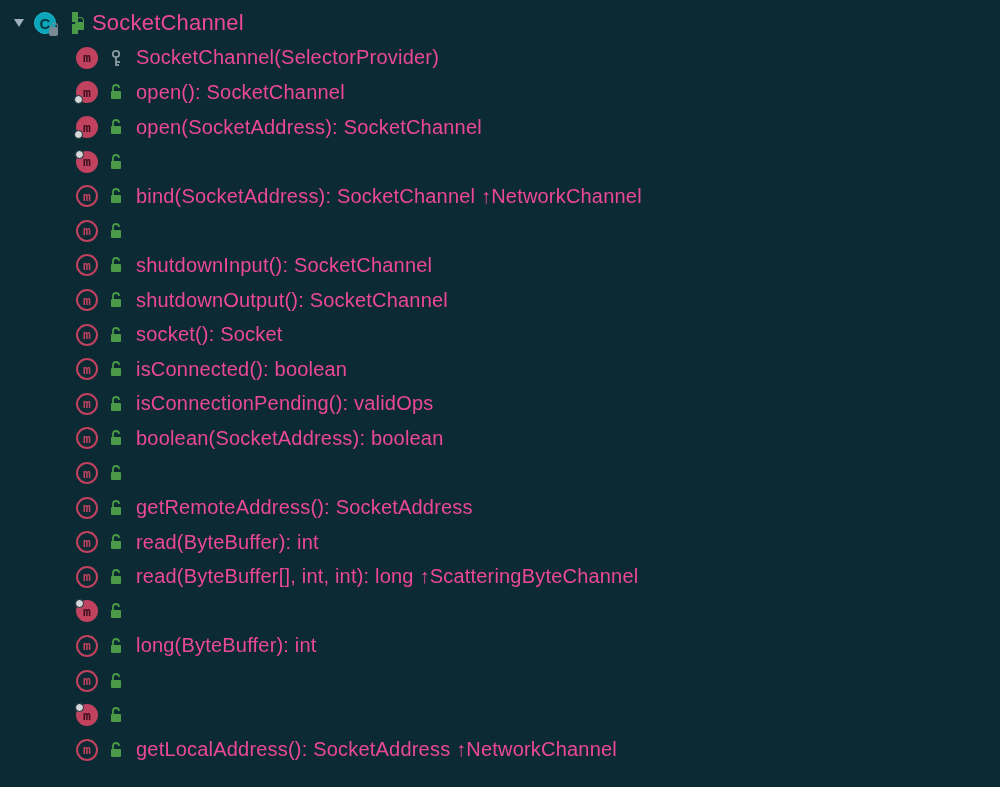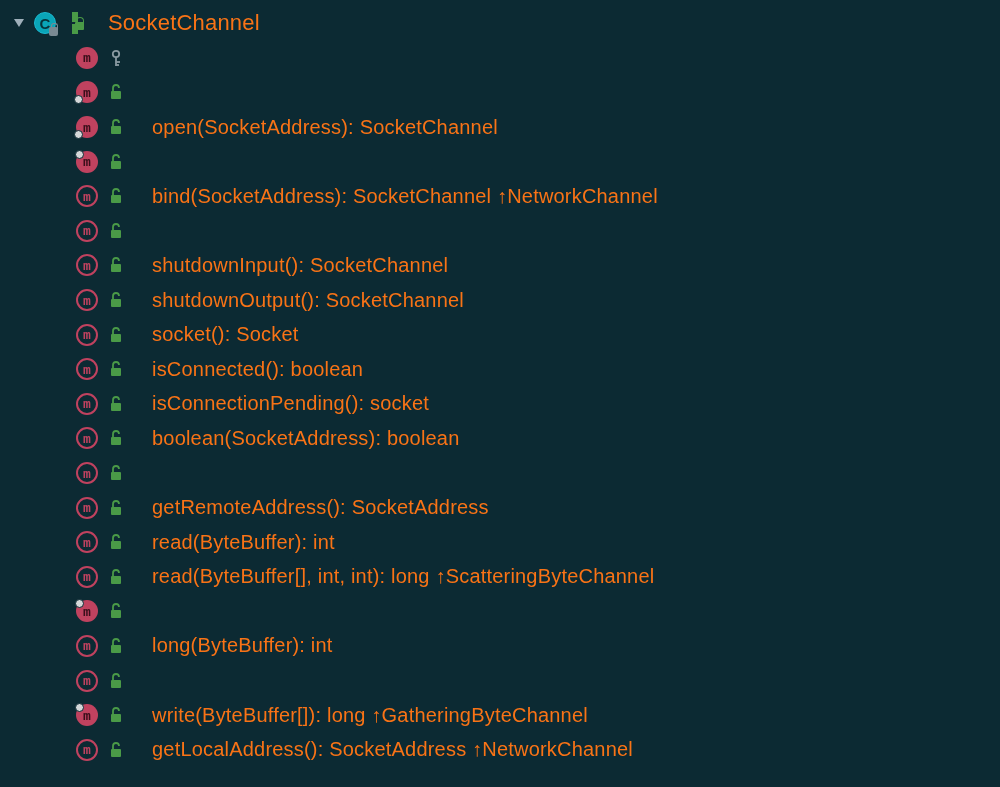--- a/index.html
+++ b/index.html
@@ -161,24 +161,23 @@
     height:22px;
     display:inline-flex;
     align-items:center;
     justify-content:center;
     margin-right:10px;
     flex:0 0 20px;
   }
   .vis svg { display:block; }
 
   .sig {
-    color:#f97316;
+    color:#ec4899;
     letter-spacing:0.2px;
     font-size:20px;
-    margin-left:16px;
   }
   .header .sig {
     font-size:22px;
   }
 </style>
 </head>
 <body>
 
 <div class="tree">
 
@@ -207,32 +206,34 @@
           <span class="disc">m</span>
         </span>
         <span class="vis">
           <svg width="16" height="18" viewBox="0 0 16 18">
             <circle cx="8" cy="5" r="3.2" fill="none" stroke="#8a9aa2" stroke-width="1.8"></circle>
             <line x1="8" y1="8" x2="8" y2="17" stroke="#8a9aa2" stroke-width="1.8"></line>
             <line x1="8" y1="13" x2="12" y2="13" stroke="#8a9aa2" stroke-width="1.8"></line>
             <line x1="8" y1="16" x2="11" y2="16" stroke="#8a9aa2" stroke-width="1.8"></line>
           </svg>
         </span>
+        <span class="sig">SocketChannel(SelectorProvider)</span>
       </div>
       <div class="row child">
         <span class="m-icon">
           <span class="disc">m</span>
           <span class="dot"></span>
         </span>
         <span class="vis">
           <svg width="16" height="20" viewBox="0 0 16 20">
             <rect x="3" y="9" width="10" height="8" rx="1" fill="#4a9a47"></rect>
             <path d="M5 9 V6 a3 3 0 0 1 6 0" fill="none" stroke="#4a9a47" stroke-width="1.8"></path>
           </svg>
         </span>
+        <span class="sig">open(): SocketChannel</span>
       </div>
       <div class="row child">
         <span class="m-icon">
           <span class="disc">m</span>
           <span class="dot"></span>
         </span>
         <span class="vis">
           <svg width="16" height="20" viewBox="0 0 16 20">
             <rect x="3" y="9" width="10" height="8" rx="1" fill="#4a9a47"></rect>
             <path d="M5 9 V6 a3 3 0 0 1 6 0" fill="none" stroke="#4a9a47" stroke-width="1.8"></path>
@@ -326,21 +327,21 @@
       <div class="row child">
         <span class="m-icon abstract">
           <span class="disc">m</span>
         </span>
         <span class="vis">
           <svg width="16" height="20" viewBox="0 0 16 20">
             <rect x="3" y="9" width="10" height="8" rx="1" fill="#4a9a47"></rect>
             <path d="M5 9 V6 a3 3 0 0 1 6 0" fill="none" stroke="#4a9a47" stroke-width="1.8"></path>
           </svg>
         </span>
-        <span class="sig">isConnectionPending(): socket</span>
+        <span class="sig">isConnectionPending(): validOps</span>
       </div>
       <div class="row child">
         <span class="m-icon abstract">
           <span class="disc">m</span>
         </span>
         <span class="vis">
           <svg width="16" height="20" viewBox="0 0 16 20">
             <rect x="3" y="9" width="10" height="8" rx="1" fill="#4a9a47"></rect>
             <path d="M5 9 V6 a3 3 0 0 1 6 0" fill="none" stroke="#4a9a47" stroke-width="1.8"></path>
           </svg>
@@ -433,21 +434,20 @@
         <span class="m-icon">
           <span class="disc">m</span>
           <span class="pin"></span>
         </span>
         <span class="vis">
           <svg width="16" height="20" viewBox="0 0 16 20">
             <rect x="3" y="9" width="10" height="8" rx="1" fill="#4a9a47"></rect>
             <path d="M5 9 V6 a3 3 0 0 1 6 0" fill="none" stroke="#4a9a47" stroke-width="1.8"></path>
           </svg>
         </span>
-        <span class="sig">write(ByteBuffer[]): long ↑GatheringByteChannel</span>
       </div>
       <div class="row child">
         <span class="m-icon abstract">
           <span class="disc">m</span>
         </span>
         <span class="vis">
           <svg width="16" height="20" viewBox="0 0 16 20">
             <rect x="3" y="9" width="10" height="8" rx="1" fill="#4a9a47"></rect>
             <path d="M5 9 V6 a3 3 0 0 1 6 0" fill="none" stroke="#4a9a47" stroke-width="1.8"></path>
           </svg>

